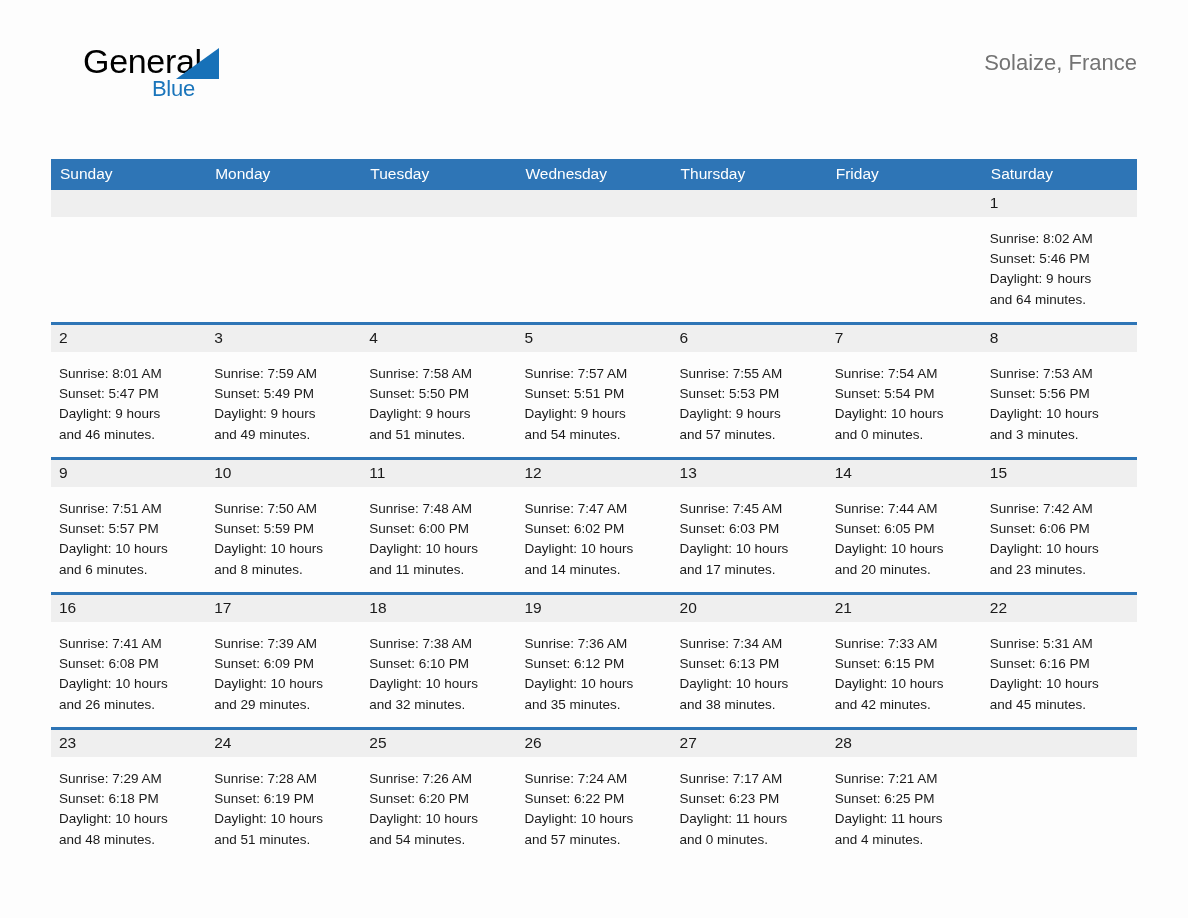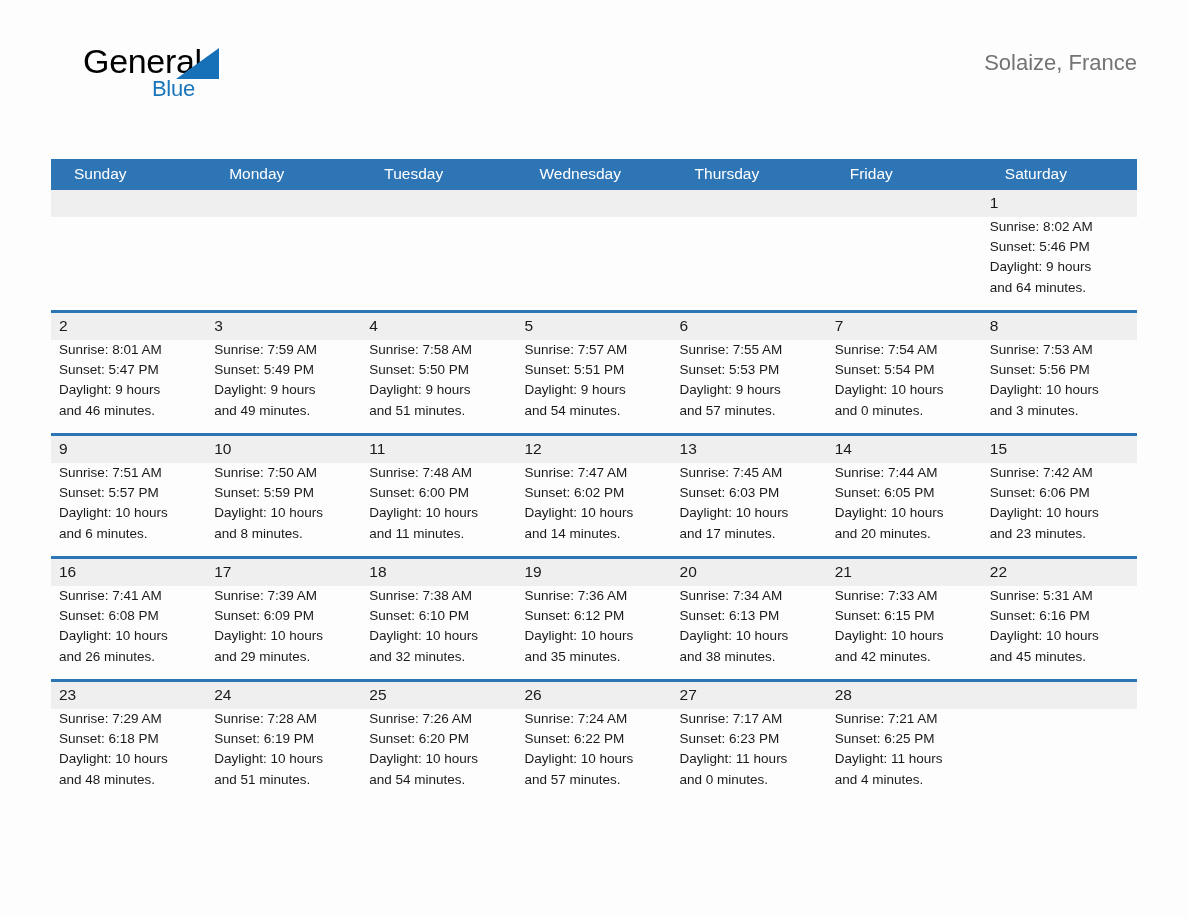--- a/index.html
+++ b/index.html
@@ -99,21 +99,21 @@
     width: 1086px;
   }
   table.cal col { width: 155.14px; }
 
   thead th {
     background: #2e75b6;
     color: #ffffff;
     font-weight: normal;
     font-size: 15.5px;
     text-align: left;
-    padding: 6px 0 7px 23px;
+    padding: 6px 0 7px 9px;
     height: 18px;
     vertical-align: middle;
     margin-left: 20px;
   }
 
   
   tr.numrow td {
     background: #efefef;
     border-top: 3px solid #2e75b6;
     font-size: 15.5px;
@@ -128,21 +128,21 @@
   }
   tr.numrow.first td {
     border-top: 0;
   }
 
   
   tr.detailrow td {
     background: #fdfdfd;
     font-size: 13.5px;
     color: #1a1a1a;
-    padding: 0 10px 0 8px;
+    padding: 12px 10px 0 8px;
     vertical-align: top;
     line-height: 20.2px;
     height: 93px;
   }
   tr.detailrow.shortlast td {
     height: 93px;
   }
   .cellline { display: block; white-space: nowrap; }
   .cell-empty { display: block; }
 </style>

